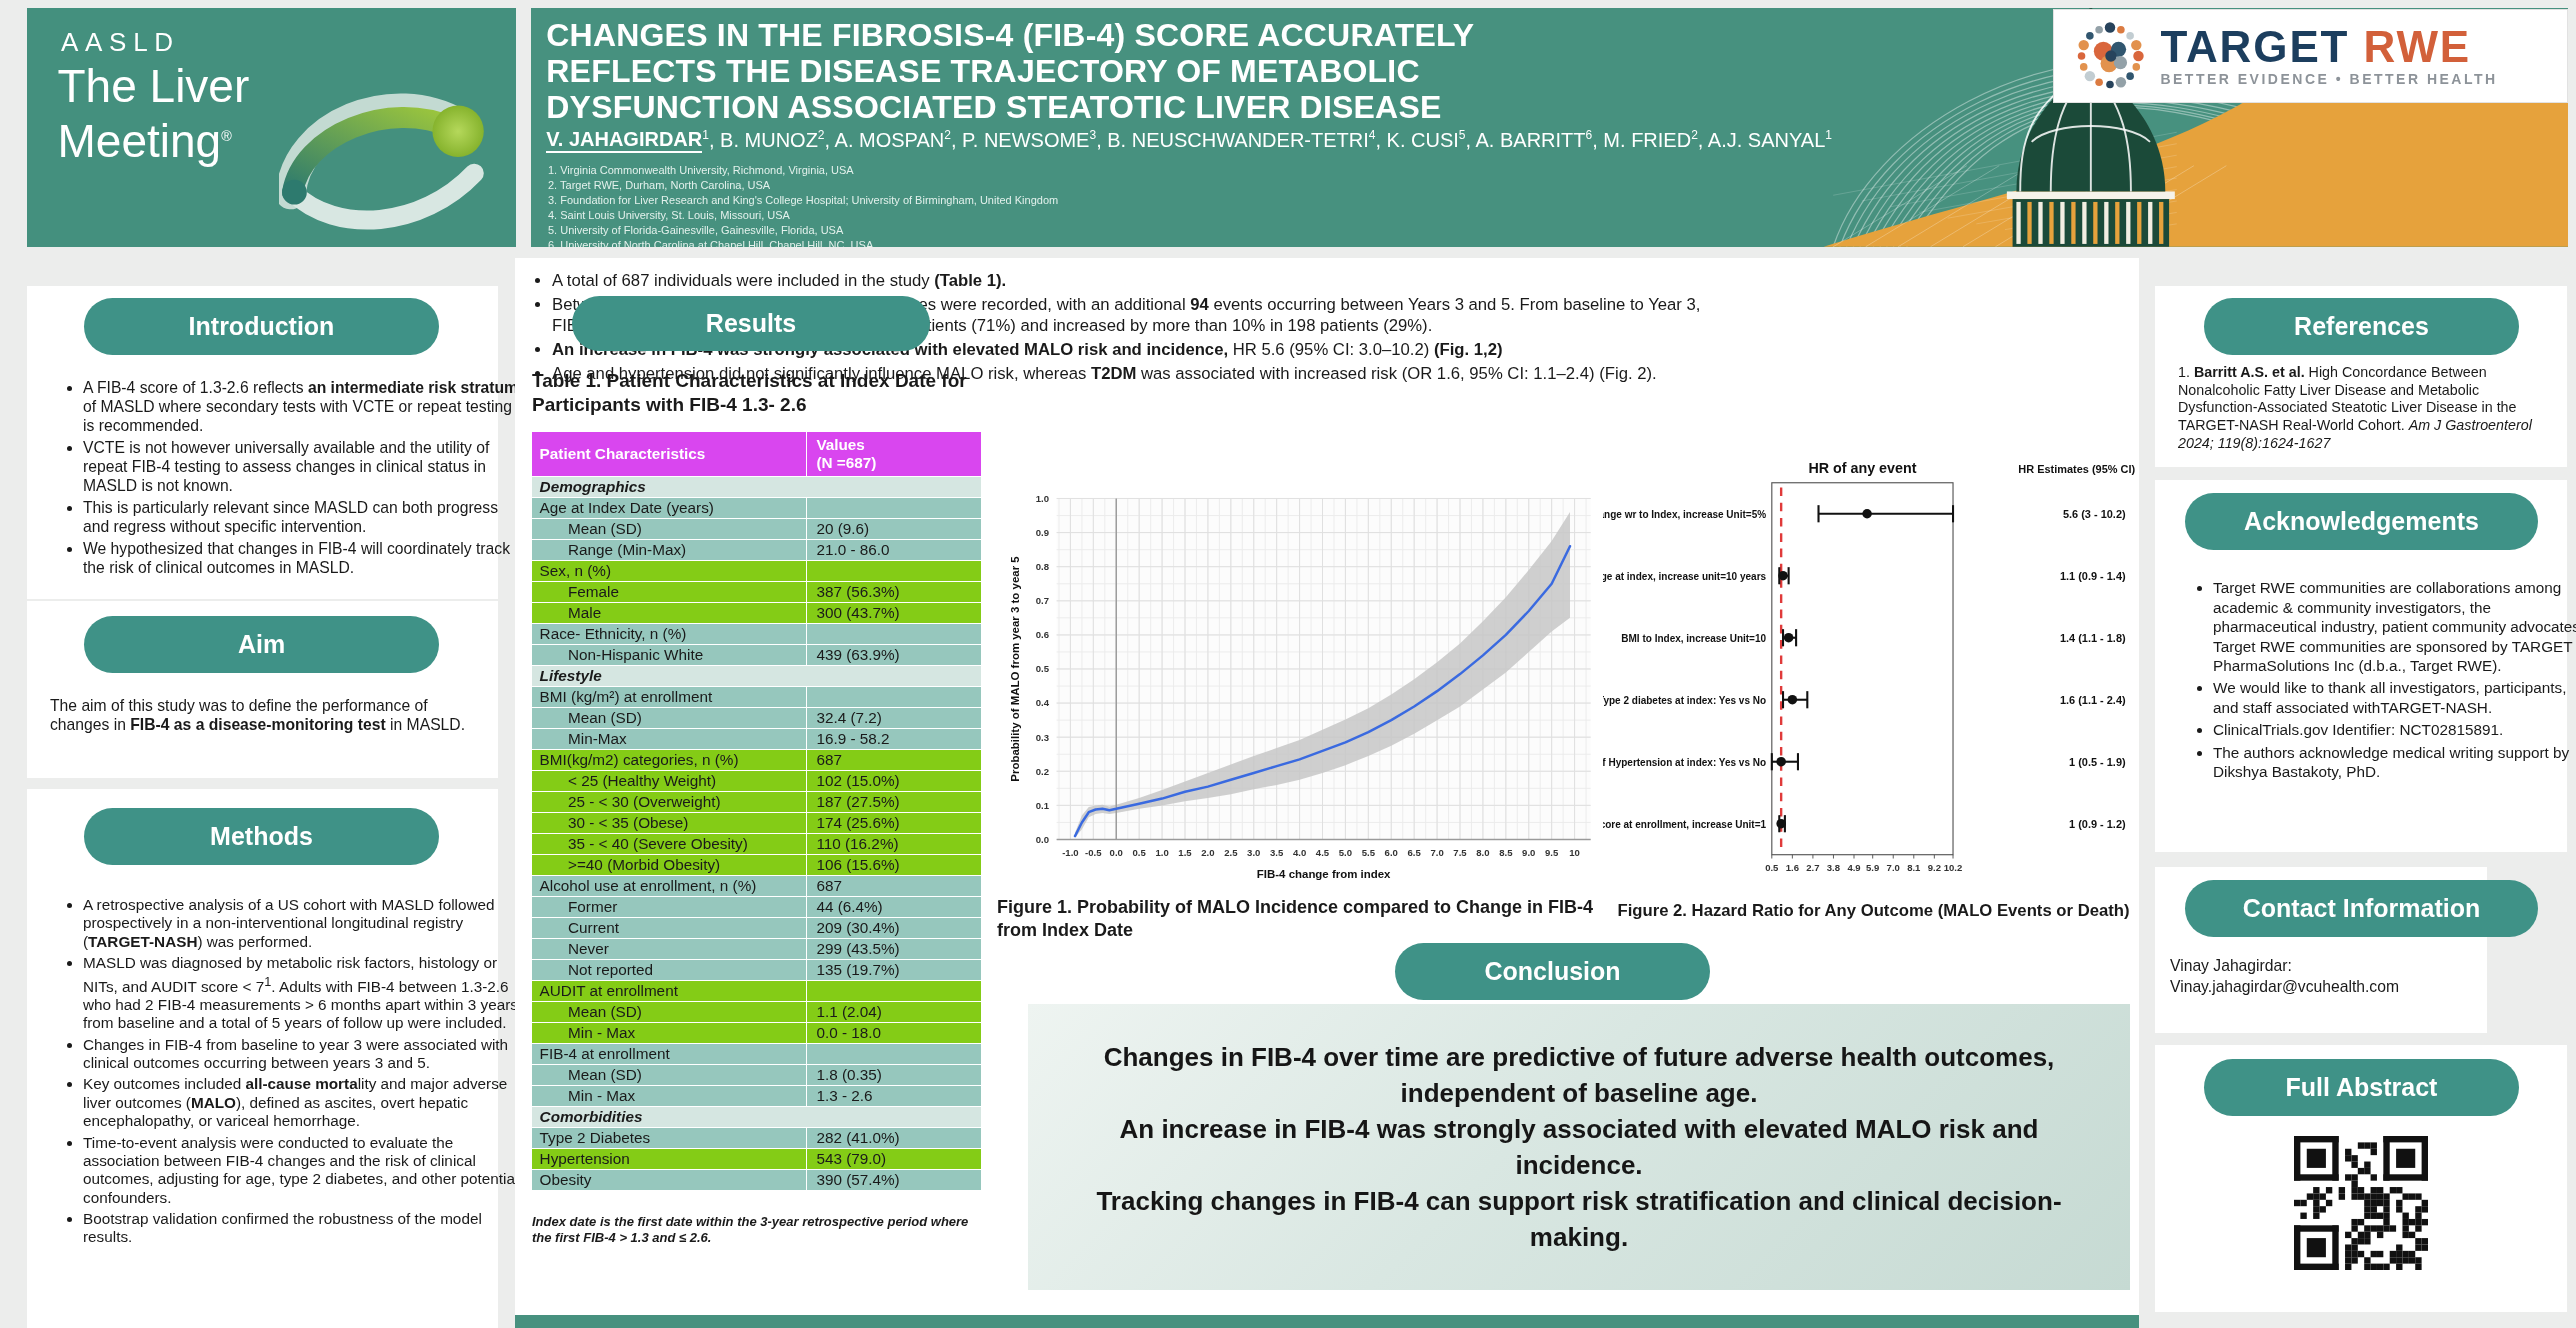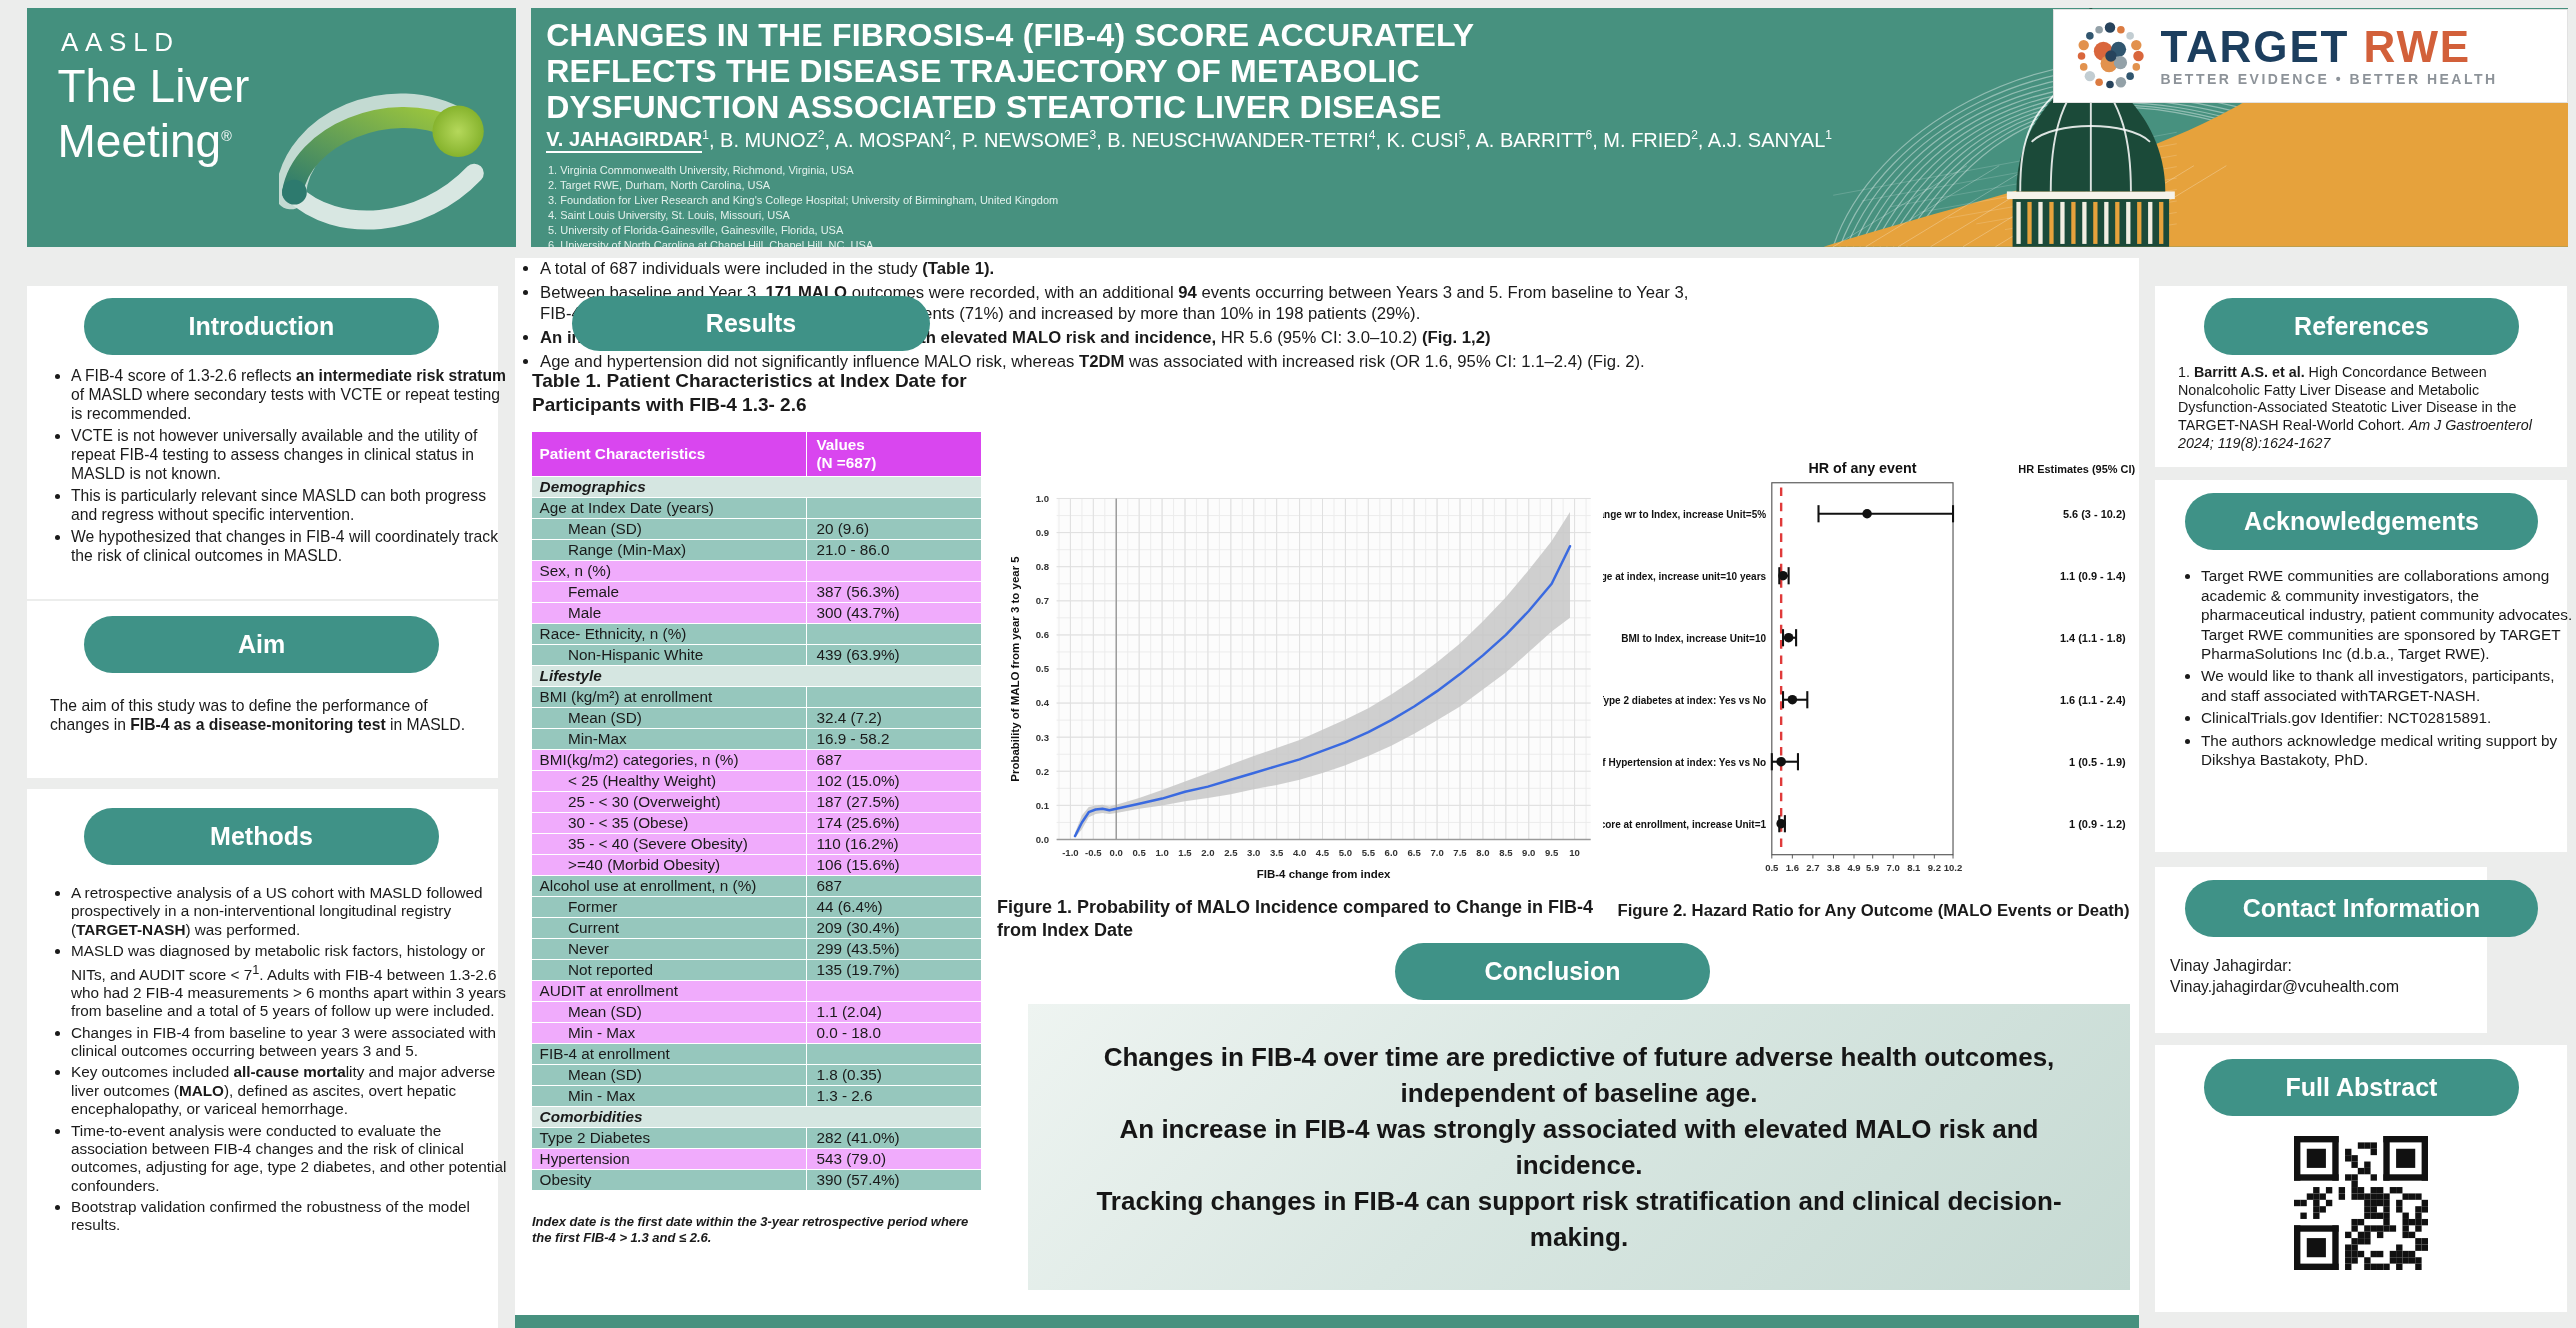--- a/index.html
+++ b/index.html
@@ -41,41 +41,41 @@
   #card-methods .p-side{top:19px;}
   #card-refs .pill{left:49px;top:11.5px;width:315px;height:57px;}
   #card-ack .pill{left:30px;top:13.4px;width:353px;height:57px;}
   #card-contact .pill{left:30px;top:13.4px;width:353px;height:57px;}
   #card-abstract .pill{left:49px;top:14.3px;width:315px;height:57px;}
   .p-results{left:57px;top:38px;width:358px;height:55px;}
   .p-conclusion{left:880px;top:685px;width:315px;height:57px;}
 
   .body-text{position:absolute;font-size:15.7px;line-height:19px;}
   .b{font-weight:700;} .i{font-style:italic;}
-  ul.bullets{margin:0;padding-left:25px;}
+  ul.bullets{margin:12px;padding-left:25px;}
   ul.bullets li{margin-bottom:2.9px;}
   ul.plain{margin:0;padding:0;list-style:none;}
   #intro-bullets{left:19px;top:80px;width:437px;}
   #aim-text{left:23px;top:95px;width:428px;font-size:15.7px;line-height:19px;position:absolute;}
   #methods-bullets{left:19px;top:95px;width:437px;font-size:15.3px;line-height:18.4px;}
   #refs-list{left:23px;top:78px;width:368px;font-size:14.3px;line-height:17.7px;list-style:none;padding:0;}
   #ack-bullets{left:21px;top:86px;width:374px;font-size:15.3px;line-height:19.5px;}
   #contact-lines{left:15px;top:88px;width:363px;font-size:15.7px;line-height:21px;}
 
   
   #results-bullets{left:482px;top:29px;width:1155px;font-size:16.7px;line-height:21px;}
   .table-caption{position:absolute;left:17px;top:111px;width:449px;font-weight:700;font-size:19px;line-height:24px;}
   .t-wrap{position:absolute;left:17px;top:174px;width:449px;font-size:15.3px;}
   .t-header{display:flex;background:#d946ef;color:#fff;font-weight:700;border-bottom:1.9px solid #fff;}
   .t-header .c1{width:61%;padding:3.8px 7.6px;box-sizing:border-box;display:flex;align-items:center;}
   .t-header .c2{width:39%;padding:3.8px 9.5px;box-sizing:border-box;border-left:1.9px solid #fff;white-space:pre-line;line-height:18px;}
   .t-section{background:#D5E6E1;font-weight:700;font-style:italic;padding:1px 7.6px;border-bottom:1.9px solid #fff;height:21px;box-sizing:border-box;line-height:18px;}
   .t-row{display:flex;border-bottom:1.9px solid #fff;height:21px;box-sizing:border-box;}
   .t-row.dark{background:#96C7BD;}
-  .t-row.light{background:#f0abfc;}
+  .t-row.light{background:#84cc16;}
   .t-label{width:61%;padding:1px 7.6px;line-height:18px;box-sizing:border-box;white-space:nowrap;overflow:hidden;}
   .t-label.ind{padding-left:36px;}
   .t-value{width:39%;padding:1px 9.5px;border-left:1.9px solid #fff;line-height:18px;box-sizing:border-box;}
   .t-foot{position:absolute;left:17px;top:956px;width:441px;font-size:13px;font-style:italic;font-weight:600;line-height:16px;}
 
   .fig1{position:absolute;left:492px;top:229px;}
   .fig2{position:absolute;left:1088px;top:196px;}
   .fig-caption{position:absolute;font-weight:700;font-size:18px;line-height:23px;}
   #fig1-caption{left:482px;top:638px;width:601px;}
   #fig2-caption{left:1096px;top:641px;width:525px;text-align:center;font-size:16.7px;}

